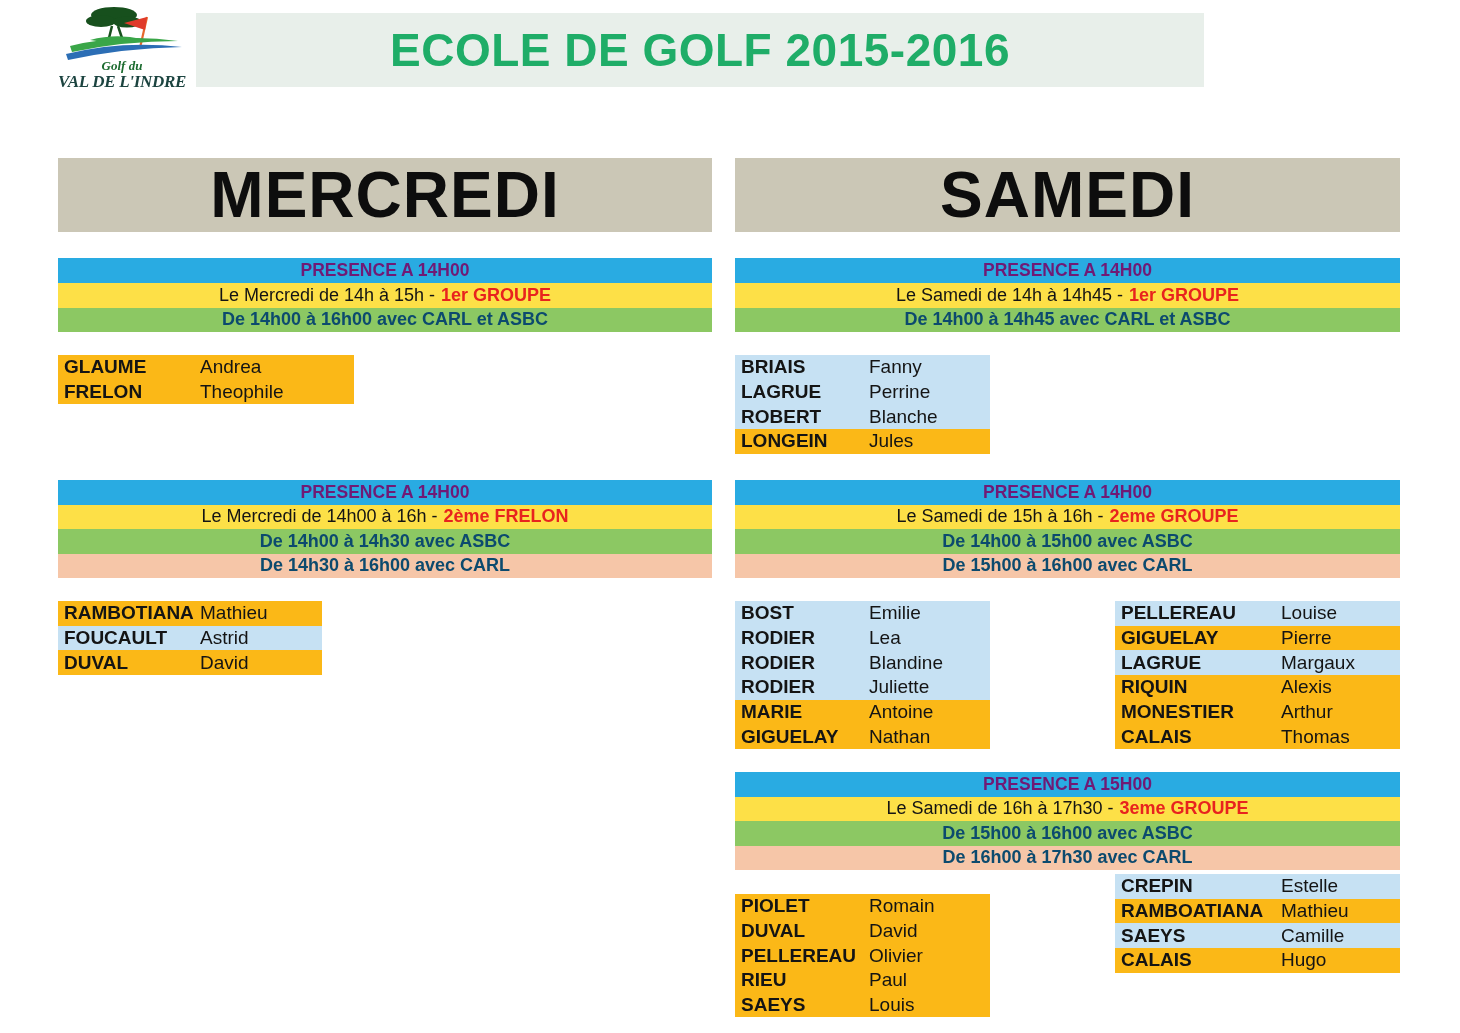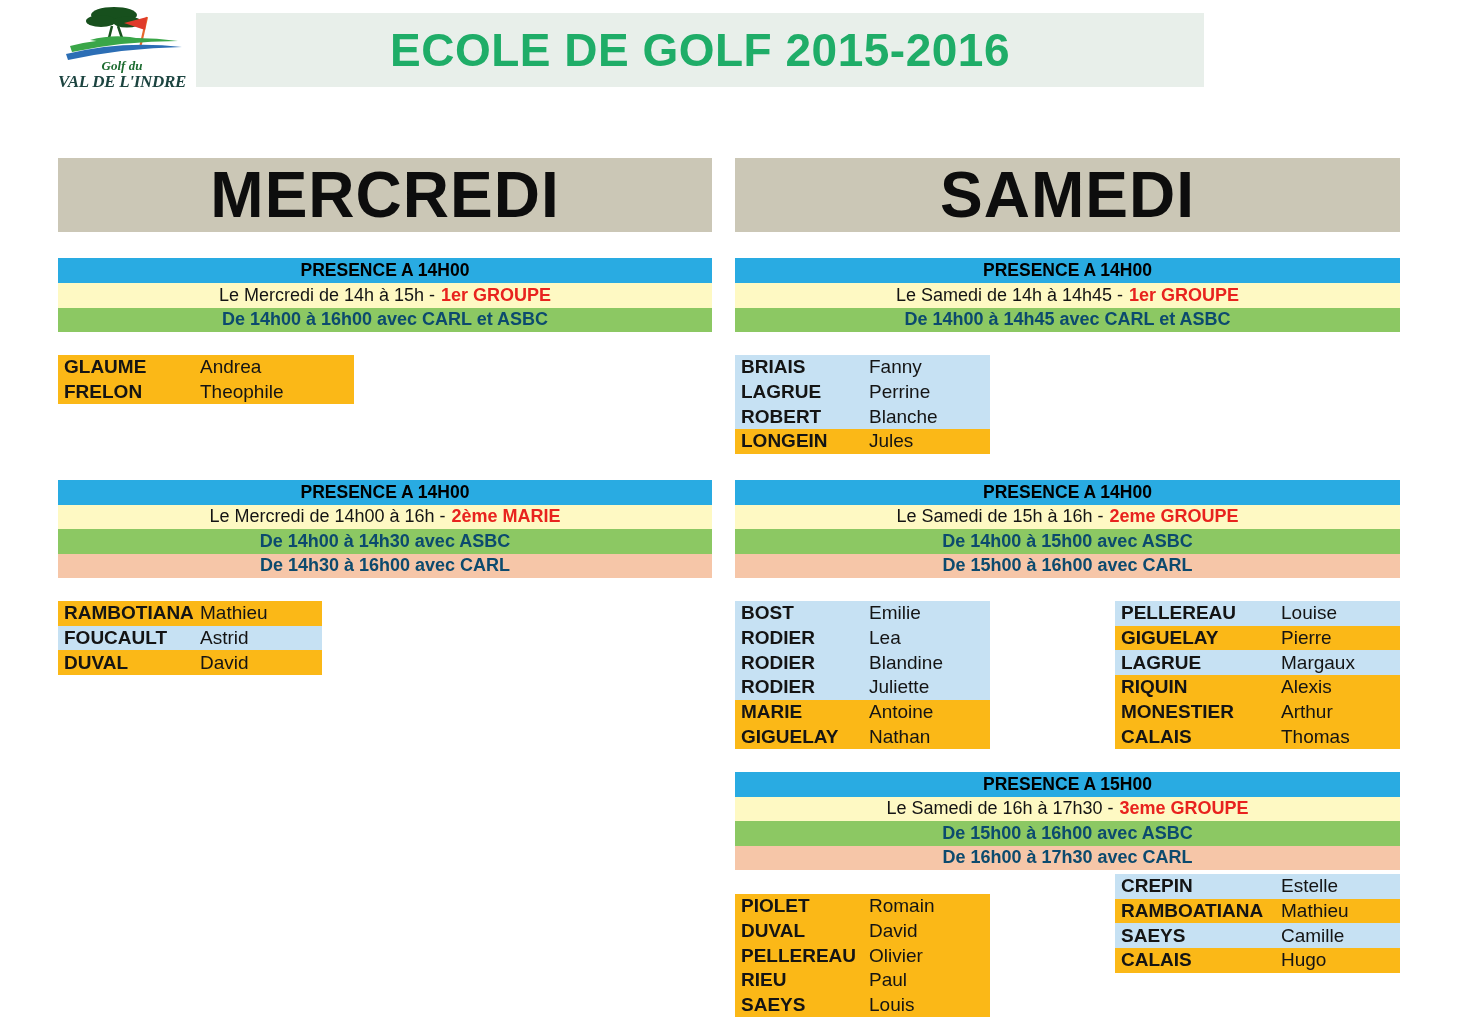--- a/index.html
+++ b/index.html
@@ -24,22 +24,22 @@
   .day.m{left:58px;width:654px;}
   .day.s{left:735px;width:665px;}
 
   
   .block{position:absolute;display:flex;flex-direction:column;}
   .block.m{left:58px;width:654px;}
   .block.s{left:735px;width:665px;}
   .bar{width:100%;display:flex;align-items:center;justify-content:center;font-size:18px;}
   .b3 .bar{height:24.8px;}
   .b4 .bar{height:24.5px;}
-  .bar.presence{background:#29ABE2;color:#000000;font-weight:bold;font-size:17.5px;}
-  .bar.schedule{background:#fef9c3;color:#141414;gap:6px;}
+  .bar.presence{background:#29ABE2;color:#701a75;font-weight:bold;font-size:17.5px;}
+  .bar.schedule{background:#fde047;color:#141414;gap:6px;}
   .sched-group{color:#E8231E;font-weight:bold;}
   .bar.coach{color:#0c4a6e;font-weight:bold;}
   .bar.green{background:#8CC863;}
   .bar.salmon{background:#F6C6A8;}
 
   
   .roster{position:absolute;--c:136px;}
   .r-row{height:24.7px;display:grid;grid-template-columns:var(--c) 1fr;
          align-items:center;padding-left:6px;}
   .lname{font-weight:bold;font-size:19px;color:#141414;white-space:nowrap;}
@@ -103,21 +103,21 @@
     <div class="r-row" data-bg="orange">
       <span class="lname">FRELON</span>
       <span class="fname">Theophile</span>
     </div>
   </div>
 
   <div id="m-b2" class="block m b4">
     <div class="bar presence">PRESENCE A 14H00</div>
     <div class="bar schedule">
       <span>Le Mercredi de 14h00 à 16h -</span>
-      <span class="sched-group">2ème MARIE</span>
+      <span class="sched-group">2ème FRELON</span>
     </div>
     <div class="bar coach green">De 14h00 à 14h30 avec ASBC</div>
     <div class="bar coach salmon">De 14h30 à 16h00 avec CARL</div>
   </div>
 
   <div id="m-r2" class="roster">
     <div class="r-row" data-bg="orange">
       <span class="lname">RAMBOTIANA</span>
       <span class="fname">Mathieu</span>
     </div>

